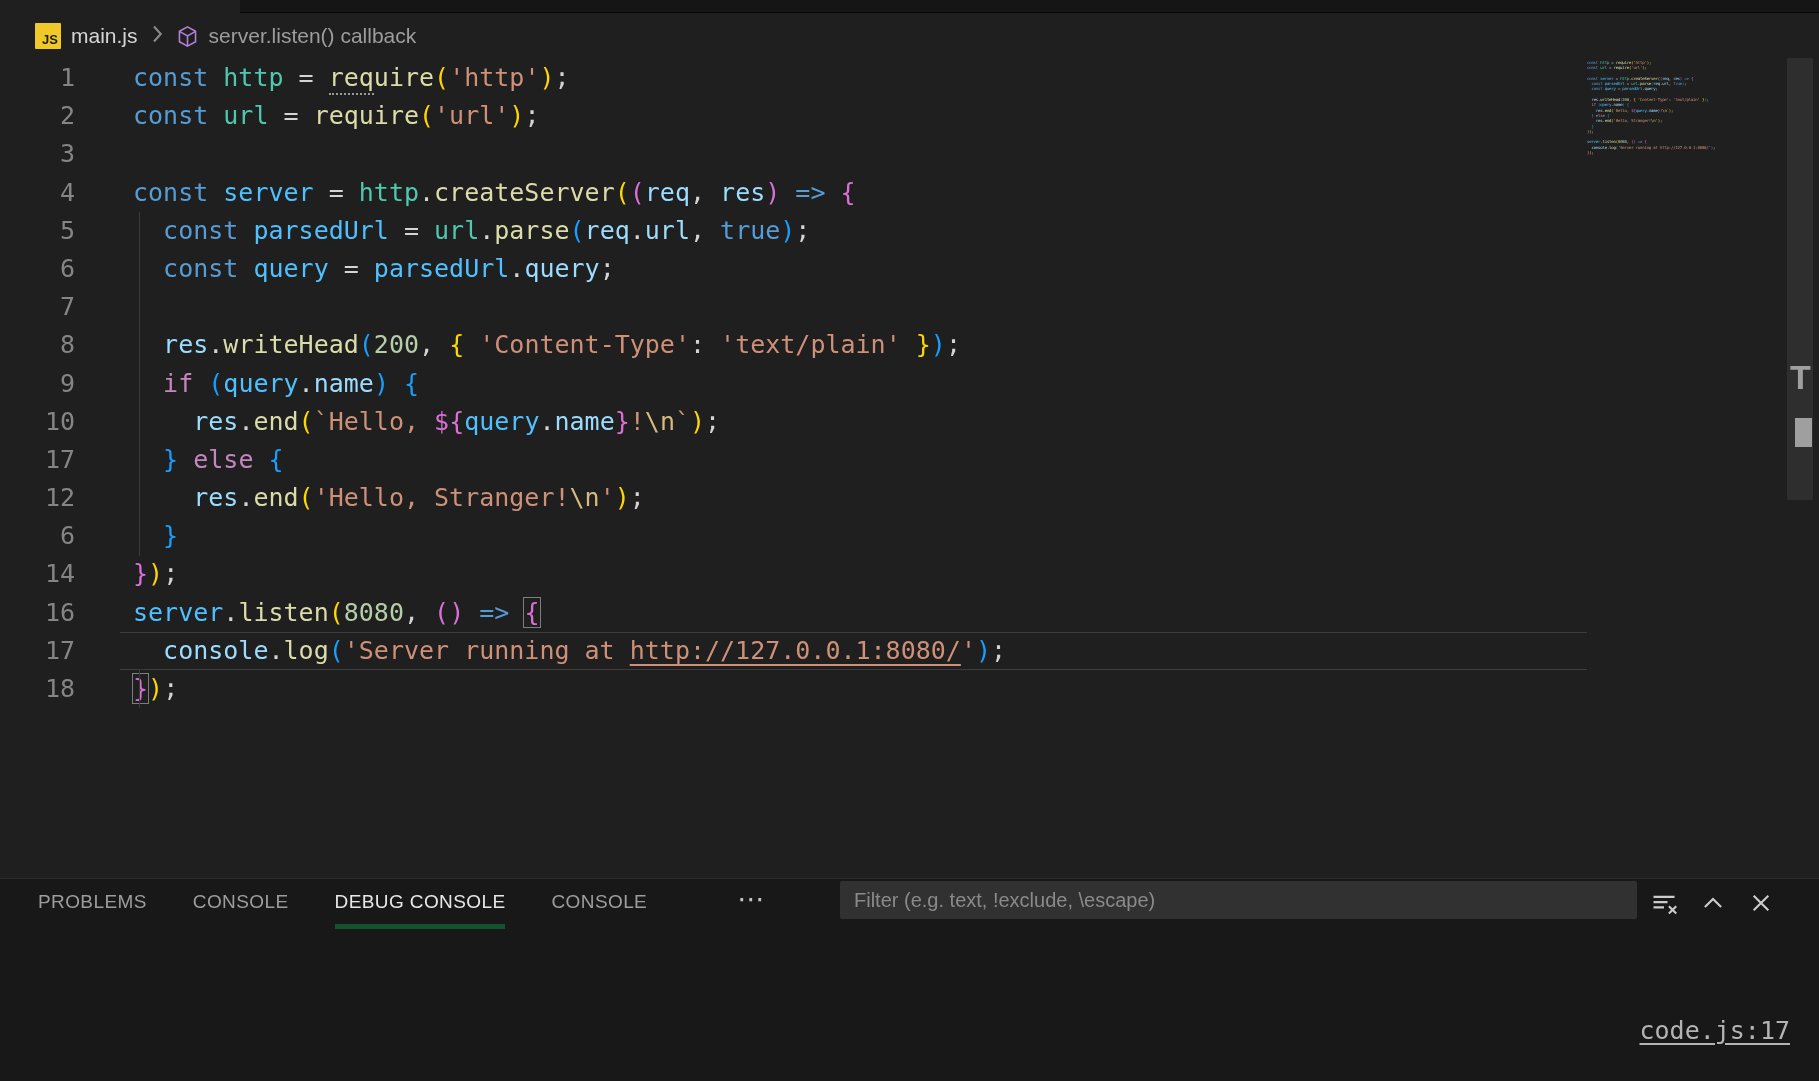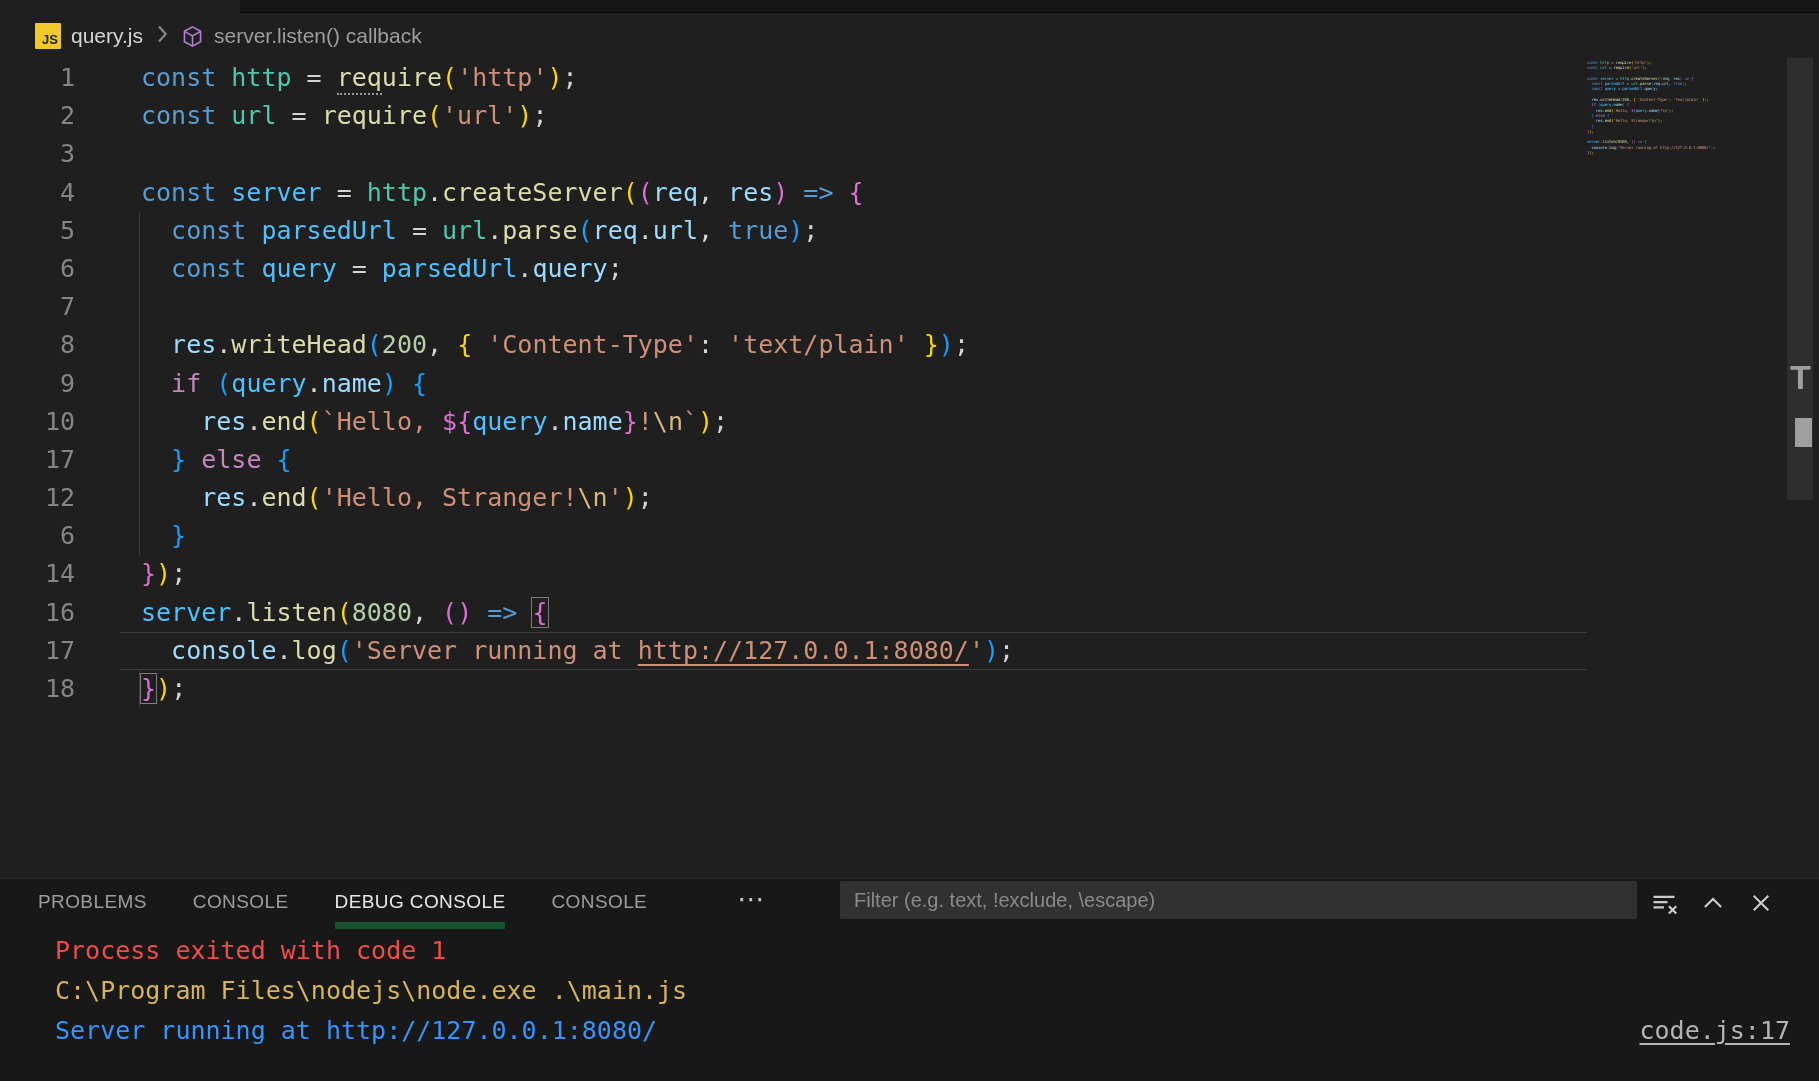--- a/index.html
+++ b/index.html
@@ -13,58 +13,58 @@
   .js-icon{width:26px;height:26px;background:#F0C929;color:#1d1d1d;font-weight:bold;font-size:13px;
     display:flex;align-items:flex-end;justify-content:flex-end;padding:0 3px 2px 0;box-sizing:border-box;border-radius:1px;}
   .bc-file{color:#d6d6d6;font-size:21px;}
   .bc-sep{color:#8a8a8a;font-size:18px;margin:0 2px;}
   .bc-symbol{color:#9d9d9d;font-size:21px;}
   
   .editor{position:absolute;left:0;top:58px;width:1813px;height:820px;background:#1f1f1f;overflow:hidden;}
   .code-lines{position:absolute;left:0;top:1px;width:1587px;}
   .code-row{display:flex;height:38.2px;font-family:"DejaVu Sans Mono",monospace;font-size:25px;line-height:38.2px;white-space:pre;box-sizing:border-box;}
   .gutter{width:120px;padding-right:45px;text-align:right;color:#858585;box-sizing:border-box;flex:none;}
-  .code{margin-left:21px;flex:1;}
+  .code{margin-left:13px;flex:1;}
   .hint{border-bottom:2px dotted #9a9a9a;padding-bottom:1px;}
   .lnk{text-decoration:underline;text-underline-offset:5px;}
   .boxed{outline:1px solid #7d7d7d;}
   .guide{position:absolute;width:1px;background:#3a3a3a;}
   .cur-line{position:absolute;left:120px;width:1467px;height:38px;border-top:1px solid #3c3c3c;border-bottom:1px solid #3c3c3c;box-sizing:border-box;pointer-events:none;}
   
   .minimap{position:absolute;left:1587px;top:2px;width:130px;}
   .mm-line{font-family:"DejaVu Sans Mono",monospace;font-size:4px;line-height:5.3px;height:5.3px;white-space:pre;letter-spacing:-0.2px;}
   
   .scrollbar{position:absolute;left:1787px;top:0;width:26px;height:442px;background:#2e2e2e;}
   .sb-mark-t{position:absolute;left:1790px;top:302px;color:#9f9f9f;font-size:34px;font-weight:bold;font-family:"Liberation Sans",sans-serif;line-height:34px;}
   .sb-mark-block{position:absolute;left:1795px;top:360px;width:17px;height:29px;background:#9f9f9f;}
   
   .panel{position:absolute;left:0;top:878px;width:1819px;height:203px;background:#181818;border-top:1px solid #2b2b2b;box-sizing:border-box;}
   .panel-header{position:relative;height:50px;}
   .tabs{display:flex;margin-left:38px;gap:46px;height:50px;}
   .tab{line-height:46px;font-size:19px;letter-spacing:.4px;color:#9d9d9d;cursor:pointer;box-sizing:border-box;}
-  .tab.active{color:#e7e7e7;border-bottom:7px solid #14532d;}
+  .tab.active{color:#e7e7e7;border-bottom:5px solid #14532d;}
   .more-actions{line-height:40px;font-size:27px;color:#c5c5c5;margin-left:44px;letter-spacing:1px;}
   .filter{position:absolute;left:840px;top:2px;width:797px;height:38px;background:#313131;border:none;border-radius:2px;
     padding:0 14px;color:#cccccc;font-size:20px;font-family:"Liberation Sans",sans-serif;box-sizing:border-box;outline:none;}
   .filter::placeholder{color:#8a8a8a;}
   .picon{position:absolute;width:28px;height:28px;cursor:pointer;}
   .console{position:absolute;left:55px;top:52px;font-family:"DejaVu Sans Mono",monospace;font-size:25px;line-height:40px;white-space:pre;}
   .source-link{position:absolute;right:29px;top:132px;font-family:"DejaVu Sans Mono",monospace;font-size:25px;line-height:40px;
     color:#b4b4b4;text-decoration:underline;text-underline-offset:4px;cursor:pointer;}
 </style>
 </head>
 <body>
 
 <div class="topbar">
   <div class="active-sliver"></div>
 </div>
 
 <div class="breadcrumb">
   <div class="js-icon">JS</div>
-  <span class="bc-file">query.js</span>
+  <span class="bc-file">main.js</span>
   <span class="bc-sep">
     <svg width="14" height="18" viewBox="0 0 8 12" fill="none" stroke="#8a8a8a" stroke-width="1.4">
         <path d="M2 1l4.5 5L2 11"></path>
       </svg>
   </span>
   <span style="display:flex;align-items:center;">
     <svg width="23" height="23" viewBox="0 0 16 16" fill="none" stroke="#B180D7" stroke-width="1.1">
       <path d="M8 1.3l5.6 3.1v7.2L8 14.7l-5.6-3.1V4.4z"></path>
         <path d="M2.4 4.4L8 7.6l5.6-3.2M8 7.6v7.1"></path>
     </svg>
@@ -140,15 +140,14 @@
       <svg width="26" height="26" viewBox="0 0 16 16" fill="none" stroke="#cccccc" stroke-width="1.3">
           <path d="M3 10.5L8 5.5l5 5"></path>
         </svg>
     </span>
     <span class="picon" style="left:1748px;top:11px;">
       <svg width="26" height="26" viewBox="0 0 16 16" fill="none" stroke="#cccccc" stroke-width="1.3">
           <path d="M3.5 3.5l9 9M12.5 3.5l-9 9"></path>
         </svg>
     </span>
   </div>
-  <div class="console"><div style="color: rgb(241, 76, 76);">Process exited with code 1</div><div style="color: rgb(215, 180, 90);">C:\Program Files\nodejs\node.exe .\main.js</div><div style="color: rgb(55, 148, 255);">Server running at http://127.0.0.1:8080/</div></div>
   <span class="source-link">code.js:17</span>
 </div>
 
 </body></html>

